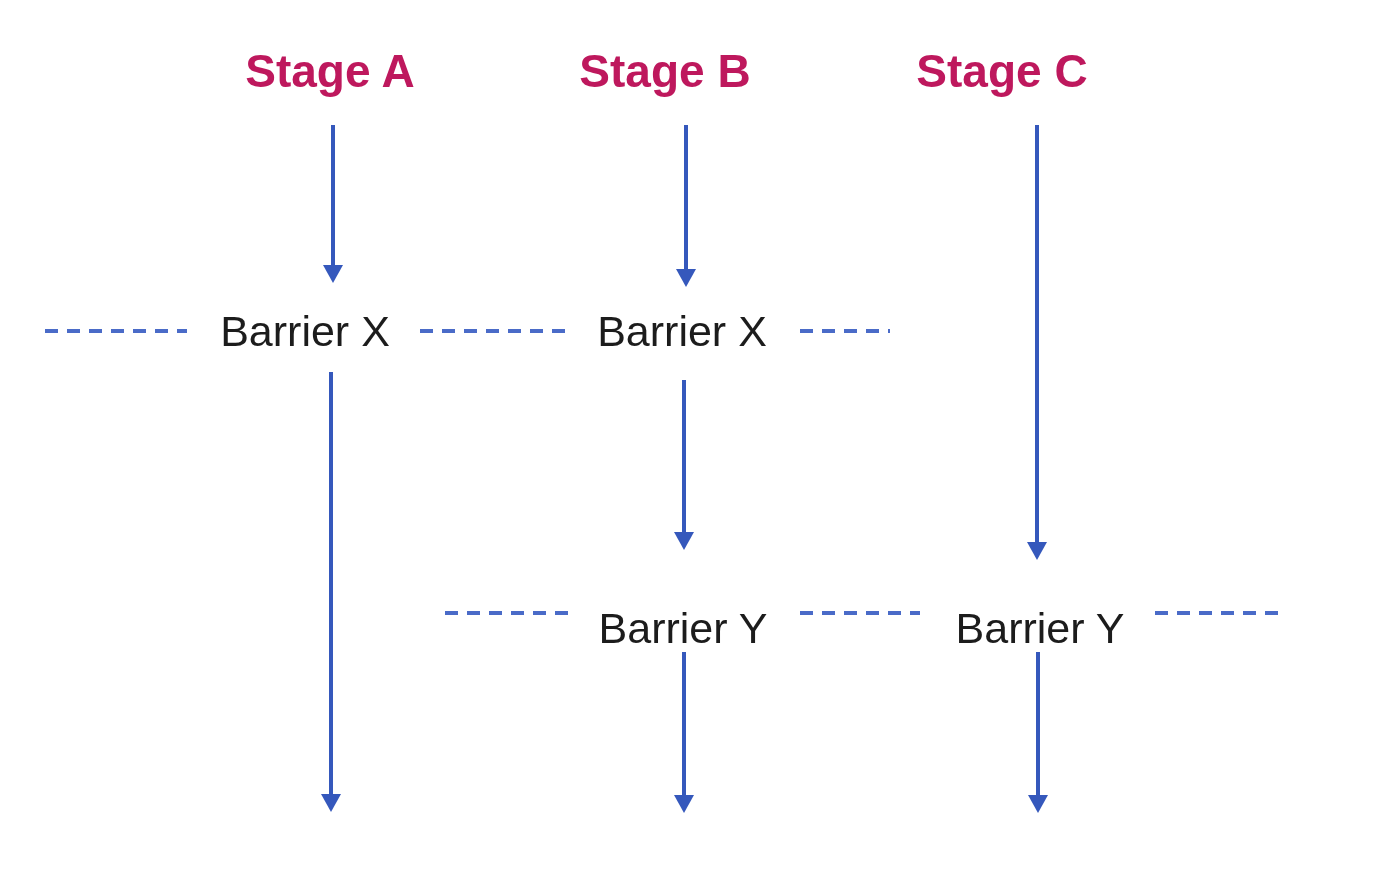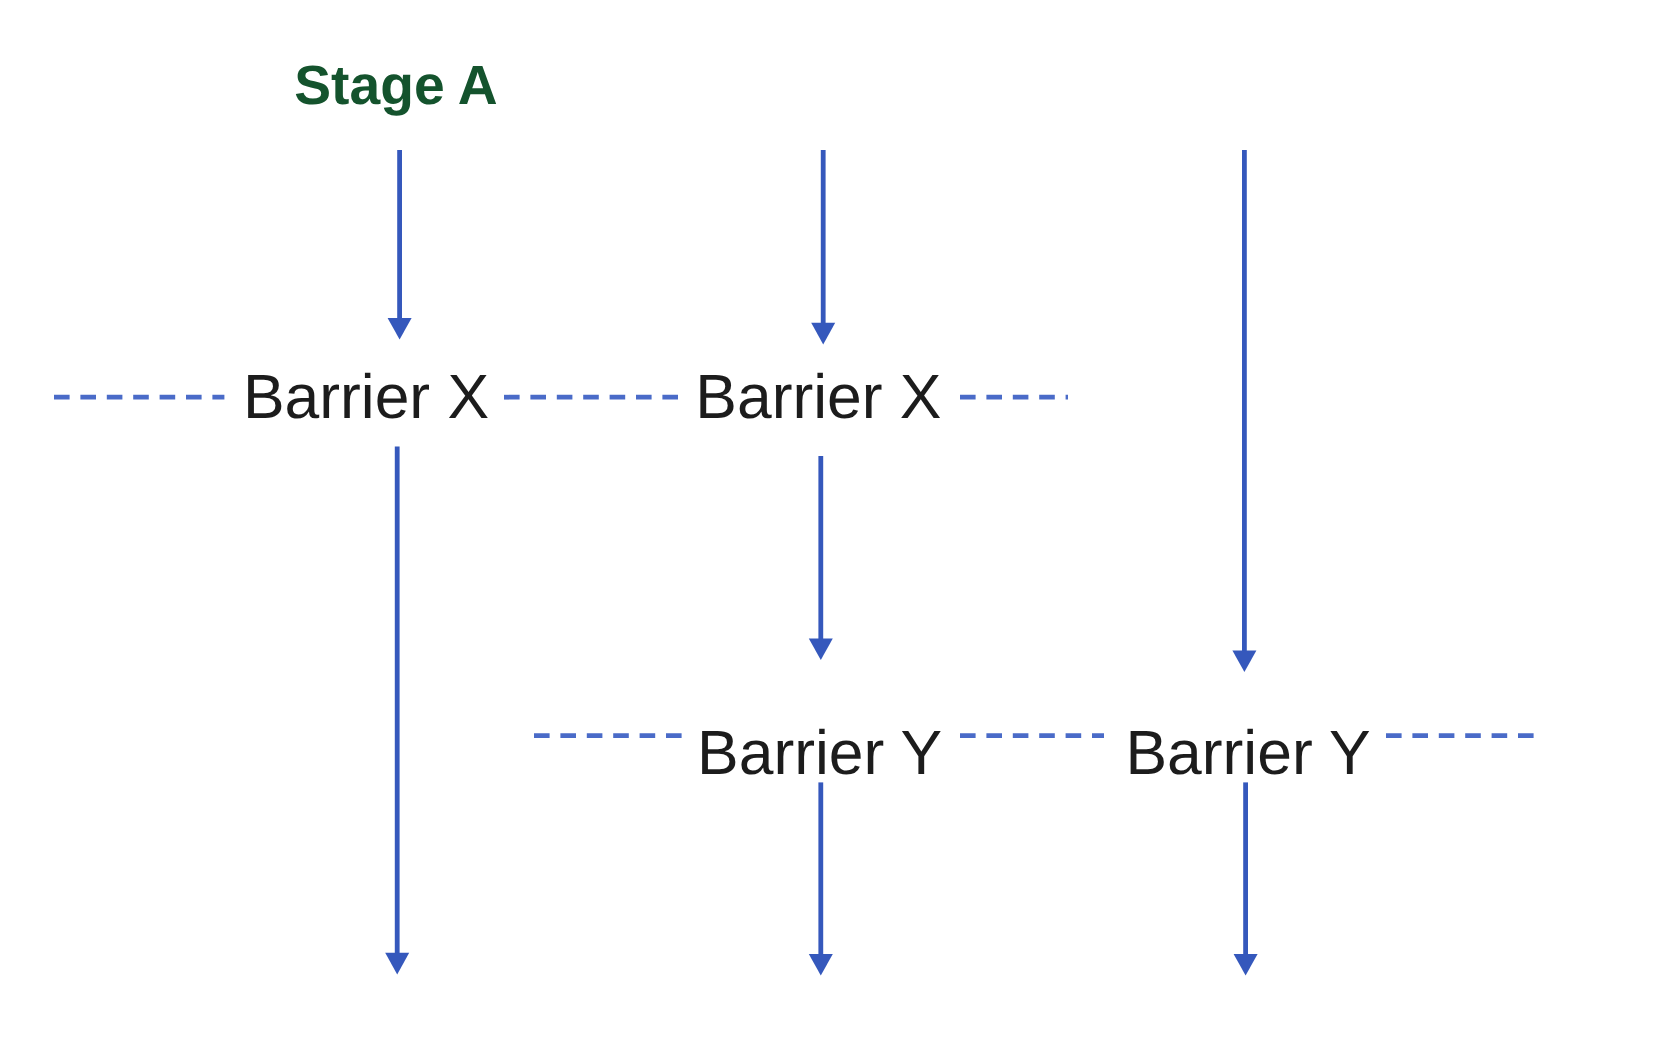--- a/index.html
+++ b/index.html
@@ -23,27 +23,27 @@
     height: 875px;
     display: block;
   }
   .stage-title {
     position: absolute;
     top: 46px;
     transform: translateX(-50%);
     font-size: 46px;
     line-height: 50px;
     font-weight: 700;
-    color: #14532d;
+    color: #be185d;
     white-space: nowrap;
   }
   .barrier-label {
     position: absolute;
     transform: translate(-50%, -50%);
-    font-size: 52px;
+    font-size: 43px;
     line-height: 48px;
     font-weight: 500;
     color: #1c1c1c;
     white-space: nowrap;
     background: #ffffff;
     padding: 0 6px;
   }
   .row-x { top: 331px; }
   .row-y { top: 628px; }
 </style>
@@ -88,20 +88,22 @@
     <line x1="45" y1="331" x2="187" y2="331" stroke="#4a6bc8" stroke-width="4" stroke-dasharray="13 9"></line>
     <line x1="420" y1="331" x2="570" y2="331" stroke="#4a6bc8" stroke-width="4" stroke-dasharray="13 9"></line>
     <line x1="800" y1="331" x2="890" y2="331" stroke="#4a6bc8" stroke-width="4" stroke-dasharray="13 9"></line>
 
     <line x1="445" y1="613" x2="570" y2="613" stroke="#4a6bc8" stroke-width="4" stroke-dasharray="13 9"></line>
     <line x1="800" y1="613" x2="920" y2="613" stroke="#4a6bc8" stroke-width="4" stroke-dasharray="13 9"></line>
     <line x1="1155" y1="613" x2="1282" y2="613" stroke="#4a6bc8" stroke-width="4" stroke-dasharray="13 9"></line>
   </svg>
 
   <div class="stage-title" style="left:330px">Stage A</div>
+  <div class="stage-title" style="left:665px">Stage B</div>
+  <div class="stage-title" style="left:1002px">Stage C</div>
 
   <div class="barrier-label row-x" style="left:305px">Barrier X</div>
   <div class="barrier-label row-x" style="left:682px">Barrier X</div>
 
   <div class="barrier-label row-y" style="left:683px">Barrier Y</div>
   <div class="barrier-label row-y" style="left:1040px">Barrier Y</div>
 
 </div>
 
 </body></html>

